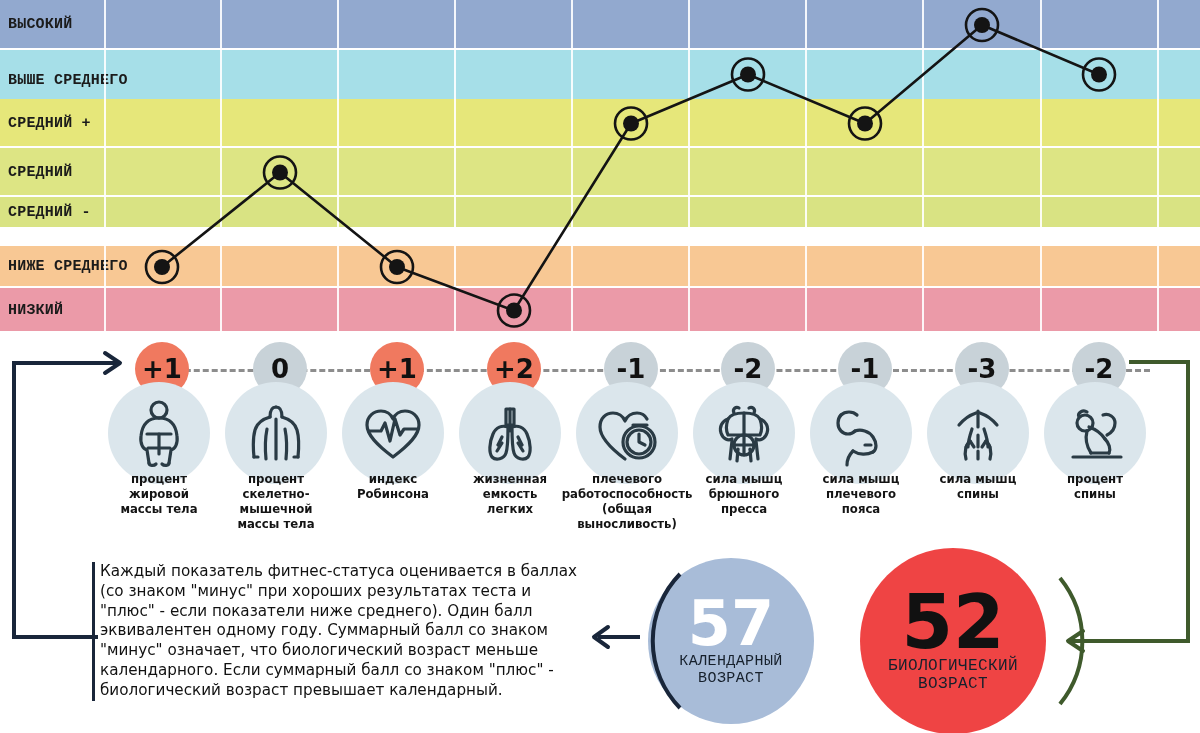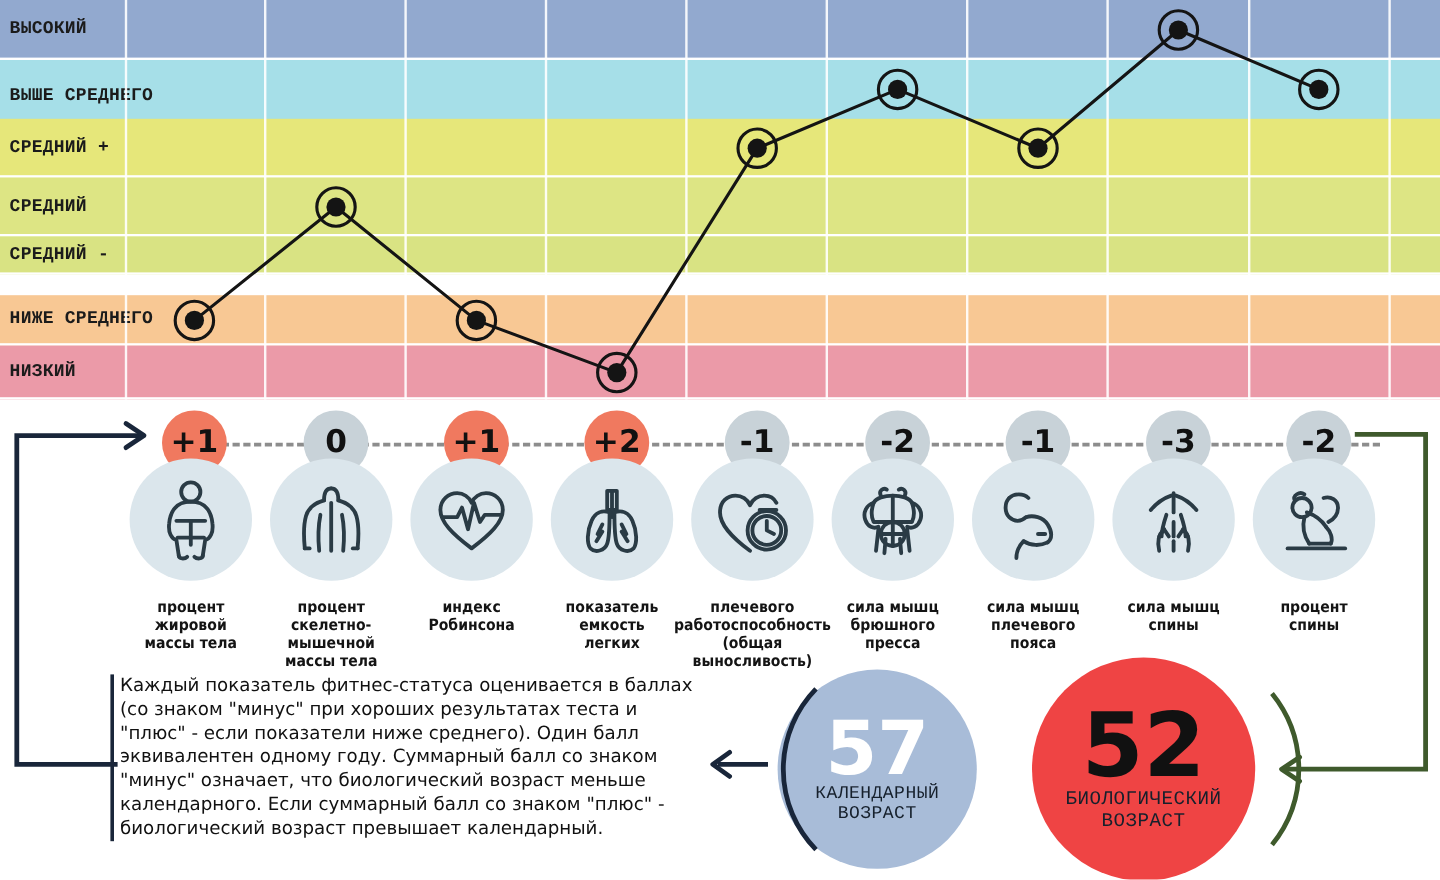--- a/index.html
+++ b/index.html
@@ -37,21 +37,21 @@
 
   
   .icons{position:absolute;left:0;top:382px;width:1200px;height:110px;}
   .icon-wrap{position:absolute;top:0;width:102px;height:102px;border-radius:50%;
              background:#dbe6ec;display:flex;align-items:center;justify-content:center;}
   .icon-wrap svg{width:72px;height:72px;display:block;}
   .icon-wrap svg *{stroke:#2a3b45;fill:none;stroke-width:3.2;
                    stroke-linecap:round;stroke-linejoin:round;}
 
   
-  .labels{position:absolute;left:0;top:499px;width:1200px;height:62px;}
+  .labels{position:absolute;left:0;top:471px;width:1200px;height:62px;}
   .item-label{
     position:absolute;top:0;text-align:center;
     font-family:"DejaVu Sans Condensed","Liberation Sans",sans-serif;
     font-weight:700;font-size:13px;line-height:15px;color:#141414;
   }
 
   
   .explain{
     position:absolute;left:92px;top:562px;width:492px;
     font-family:"DejaVu Sans","Liberation Sans",sans-serif;
@@ -269,21 +269,21 @@
           <path d="M44 18 C50 16 56 20 56 26 C56 32 52 36 48 38"></path>
           <path d="M14 60 L62 60"></path>
         </svg>
       </div>
     </div>
 
   <div class="labels" id="labels">
       <div class="item-label" style="left: 93px; width: 132px;"><span>процент</span><br><span>жировой</span><br><span>массы тела</span></div>
       <div class="item-label" style="left: 210px; width: 132px;"><span>процент</span><br><span>скелетно-мышечной</span><br><span>массы тела</span></div>
       <div class="item-label" style="left: 327px; width: 132px;"><span>индекс</span><br><span>Робинсона</span></div>
-      <div class="item-label" style="left: 444px; width: 132px;"><span>показатель</span><br><span>емкость</span><br><span>легких</span></div>
+      <div class="item-label" style="left: 444px; width: 132px;"><span>жизненная</span><br><span>емкость</span><br><span>легких</span></div>
       <div class="item-label" style="left: 561px; width: 132px;"><span>плечевого</span><br><span>работоспособность</span><br><span>(общая выносливость)</span></div>
       <div class="item-label" style="left: 678px; width: 132px;"><span>сила мышц</span><br><span>брюшного</span><br><span>пресса</span></div>
       <div class="item-label" style="left: 795px; width: 132px;"><span>сила мышц</span><br><span>плечевого</span><br><span>пояса</span></div>
       <div class="item-label" style="left: 912px; width: 132px;"><span>сила мышц</span><br><span>спины</span></div>
       <div class="item-label" style="left: 1029px; width: 132px;"><span>процент</span><br><span>спины</span></div>
     </div>
 
   <div class="explain">Каждый показатель фитнес-статуса оценивается в баллах (со знаком "минус" при хороших результатах теста и "плюс" - если показатели ниже среднего). Один балл эквивалентен одному году. Суммарный балл со знаком "минус" означает, что биологический возраст меньше календарного. Если суммарный балл со знаком "плюс" - биологический возраст превышает календарный.</div>
 
   <div class="age" id="age-cal">

